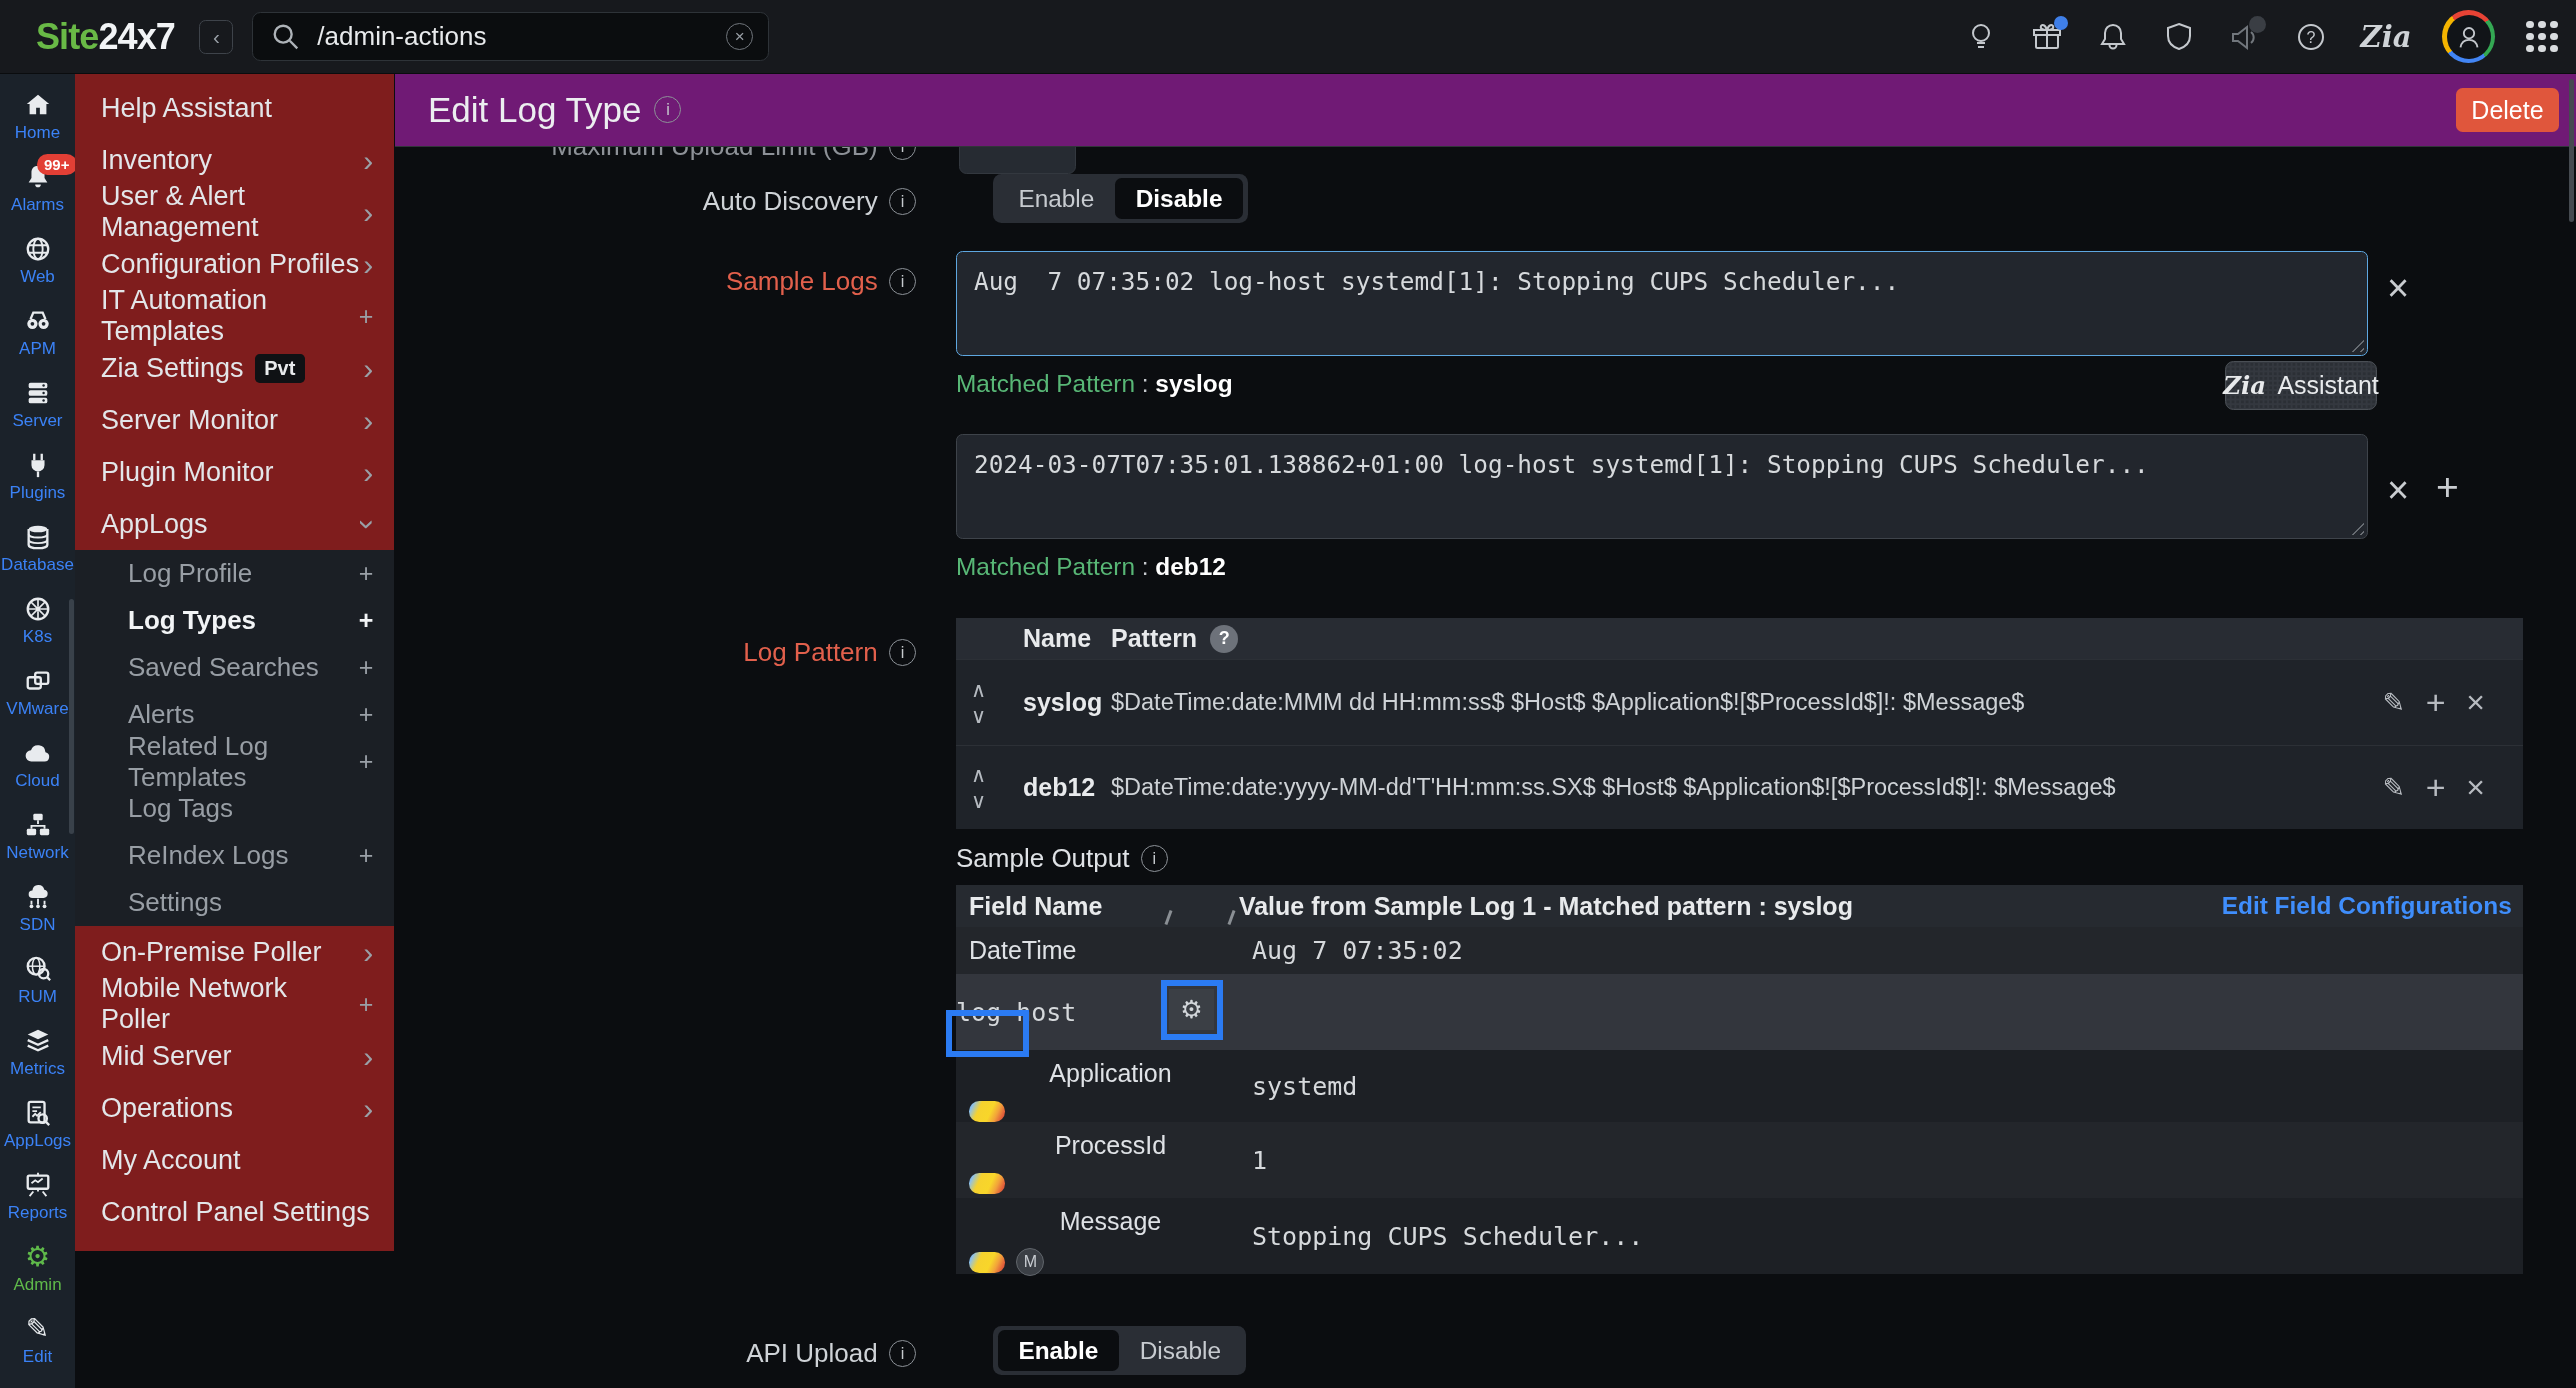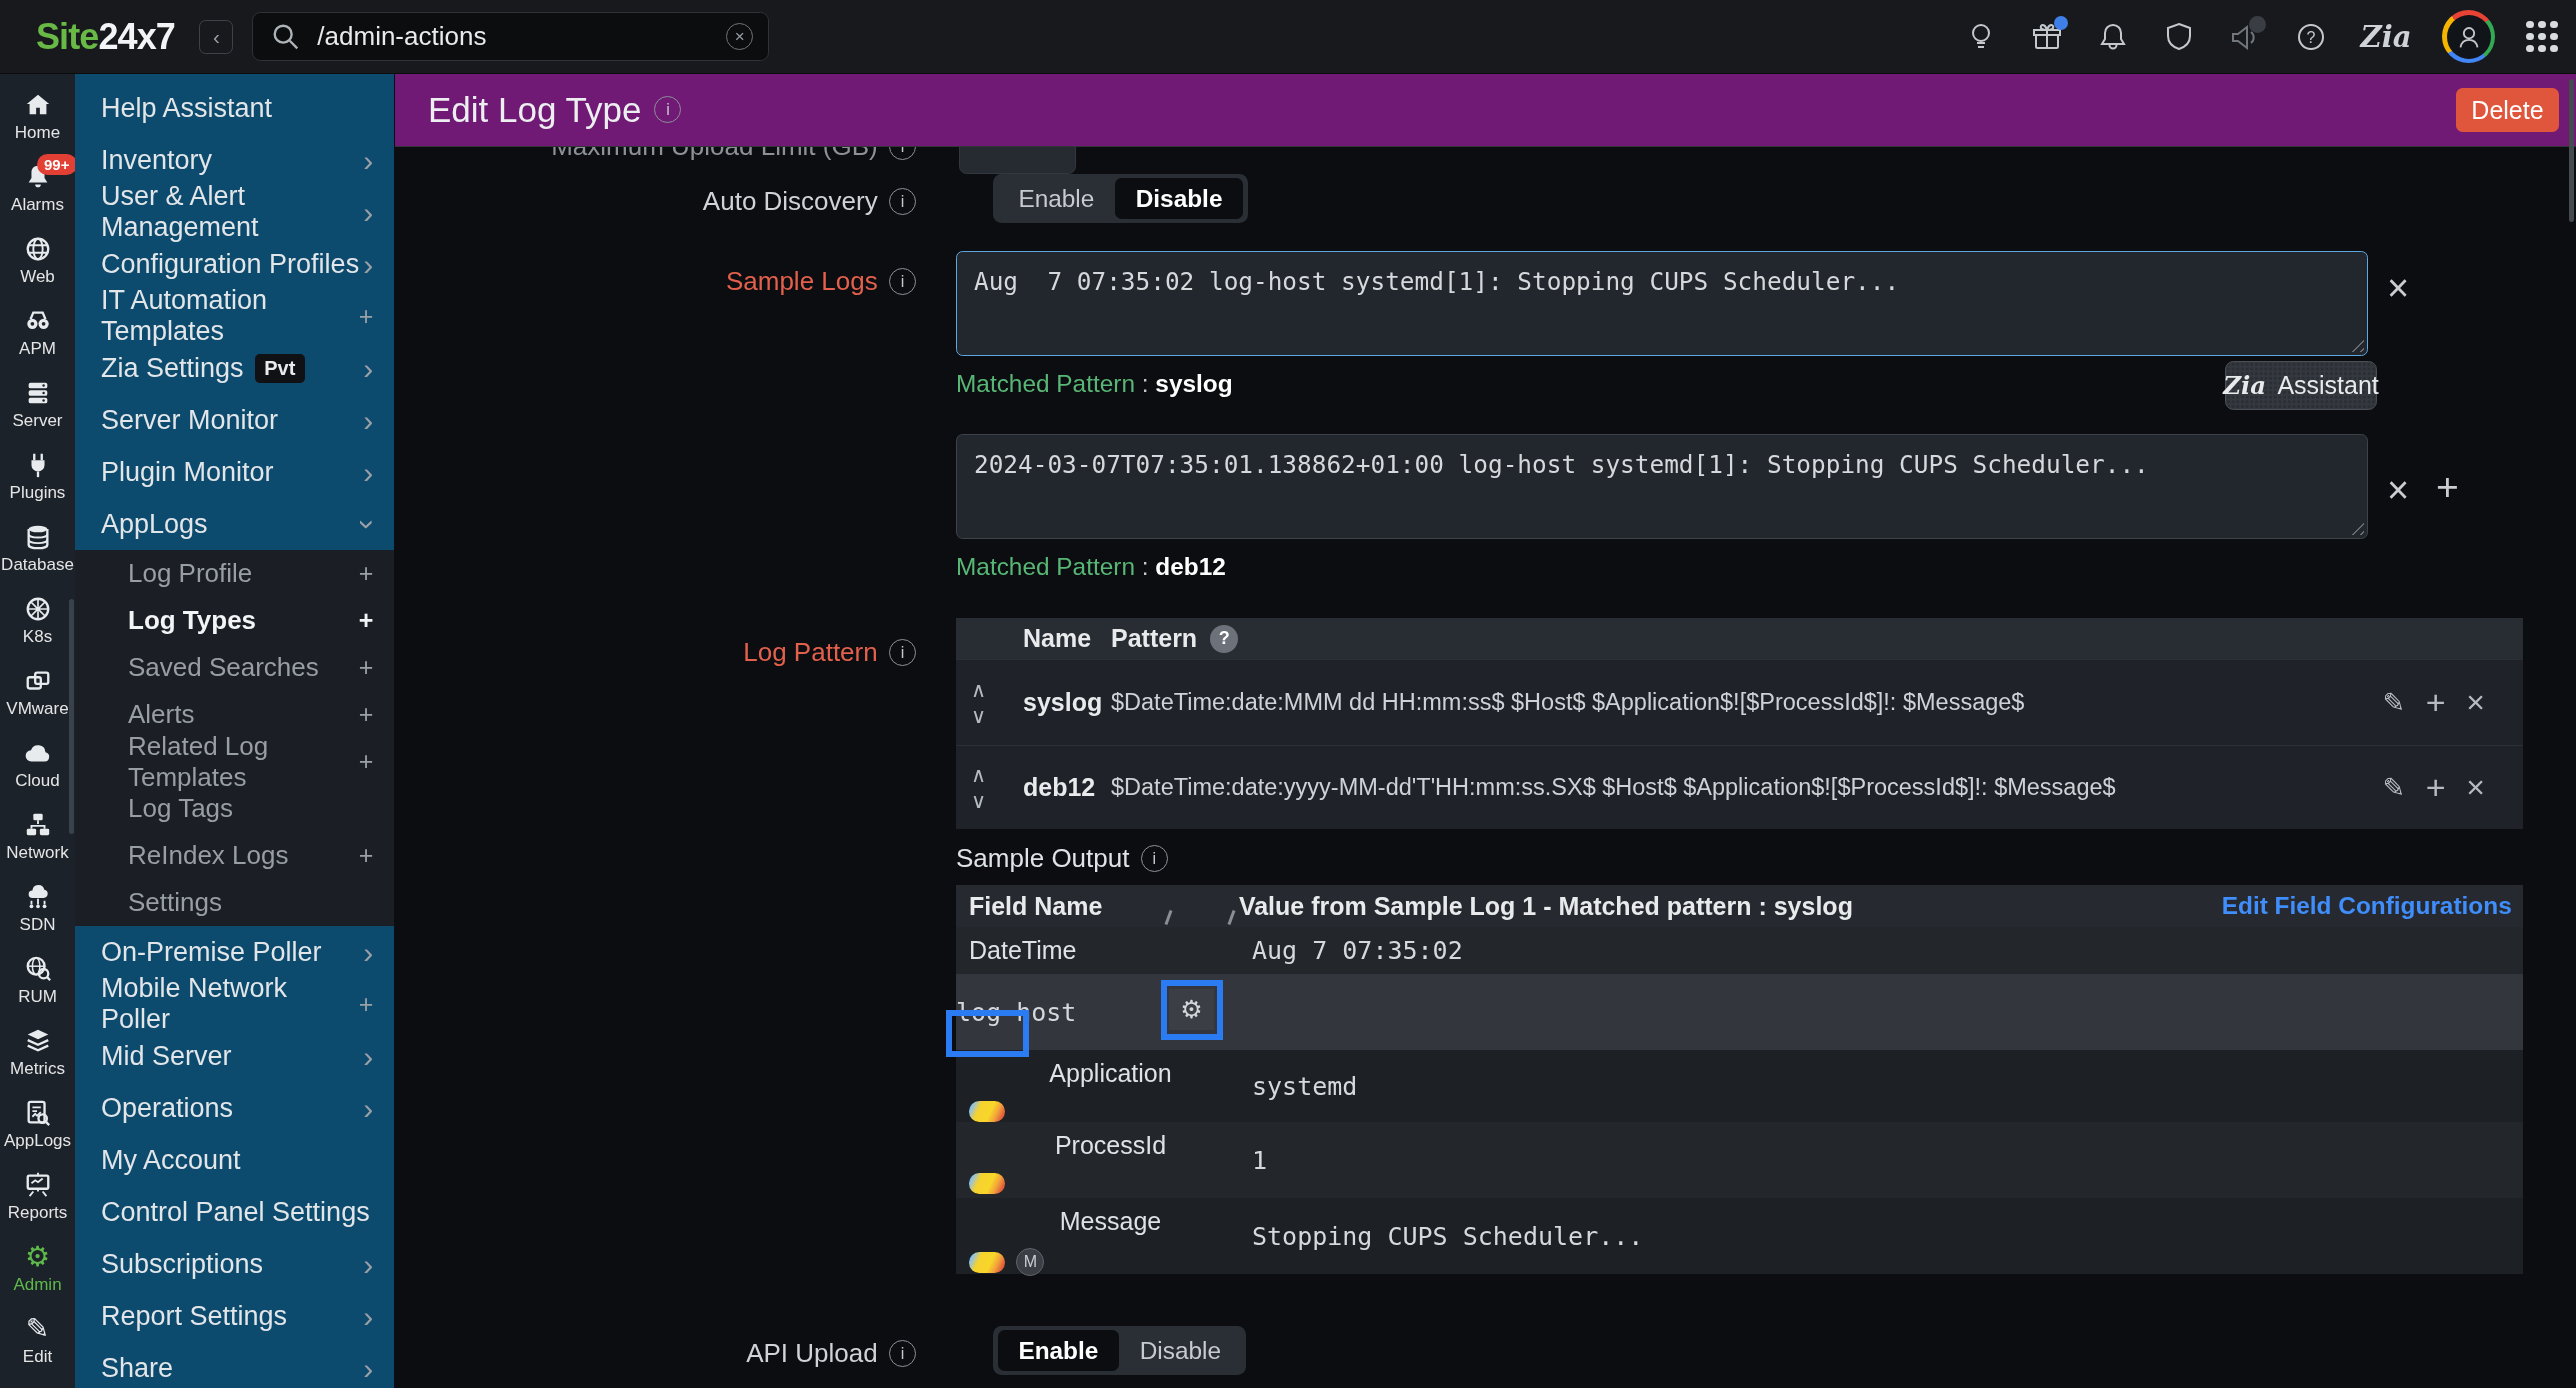--- a/index.html
+++ b/index.html
@@ -18,28 +18,28 @@
   .dot-badge{position:absolute;top:-1.9px;right:-1.9px;width:14px;height:14px;border-radius:50%;}
   .zia{font-family:"DejaVu Serif",serif;font-style:italic;font-weight:bold;font-size:29px;color:#cfd3d7;}
   .avatar{width:53px;height:53px;border-radius:50%;background:conic-gradient(from -40deg,#e84335 0 25%,#34a853 25% 50%,#4285f4 50% 75%,#f4b400 75% 100%);display:flex;align-items:center;justify-content:center;}
   .avatar .inner{width:44px;height:44px;border-radius:50%;background:#111418;display:flex;align-items:center;justify-content:center;}
   .grid9{display:grid;grid-template-columns:repeat(3,7.5px);grid-template-rows:repeat(3,7.5px);gap:4.7px;}
   .grid9 span{width:7.5px;height:7.5px;border-radius:50%;background:#d9dcdf;}
   
   .rail{position:absolute;left:0;top:73px;width:75px;height:1315px;background:#1b222a;overflow:hidden;padding-top:7.5px;box-sizing:border-box;}
   .rail-item{height:72px;display:flex;flex-direction:column;align-items:center;justify-content:center;gap:3.8px;}
   .rail-item .ric{position:relative;height:30px;display:flex;align-items:center;justify-content:center;}
-  .rail-item .rlabel{font-size:17px;color:#e5e5e5;}
+  .rail-item .rlabel{font-size:17px;color:#3b82f6;}
   .rail-item.green .rlabel{color:#5fb94a;}
   .glyph-ic{font-size:28px;color:#e8ebee;line-height:28px;}
   .rail-item.green .glyph-ic{color:#5fb94a;}
   .alarm-badge{position:absolute;top:-7.5px;left:13px;background:#e23f35;color:#fff;font-size:15px;font-weight:bold;padding:1.9px 7.5px;border-radius:11.3px;}
   .rail-scroll{position:absolute;right:0.9px;top:526px;width:4.7px;height:235px;background:#39414a;border-radius:2.8px;}
   
-  .sidebar{position:absolute;left:75px;top:73px;width:319px;height:1315px;background:#0c4a6e;padding-top:9.4px;box-sizing:border-box;overflow:hidden;}
+  .sidebar{position:absolute;left:75px;top:73px;width:319px;height:1178px;background:#7f1d1d;padding-top:9.4px;box-sizing:border-box;overflow:hidden;}
   .sb-item{height:52px;display:flex;align-items:center;padding:0 20.7px 0 26px;font-size:27px;color:#e3e6e9;}
   .sb-item .sb-label{flex:1;}
   .sfx{color:#9aa0a7;font-size:25px;}
   .sfx.chev{font-size:30px;line-height:19px;}
   .sfx.down{display:inline-block;transform:rotate(90deg);}
   .pvt{background:#0f1114;color:#e8eaec;font-size:20px;font-weight:bold;border-radius:4.7px;padding:2.8px 9.4px;margin-left:11.3px;}
   .sb-sub{background:#1b1f25;}
   .sb-sub .sb-item{height:47px;padding-left:53px;font-size:26px;color:#989ea5;}
   .sb-sub .sb-item.active{color:#f2f4f6;font-weight:bold;}
   .sb-sub .sb-item.active .sfx{color:#f2f4f6;}

